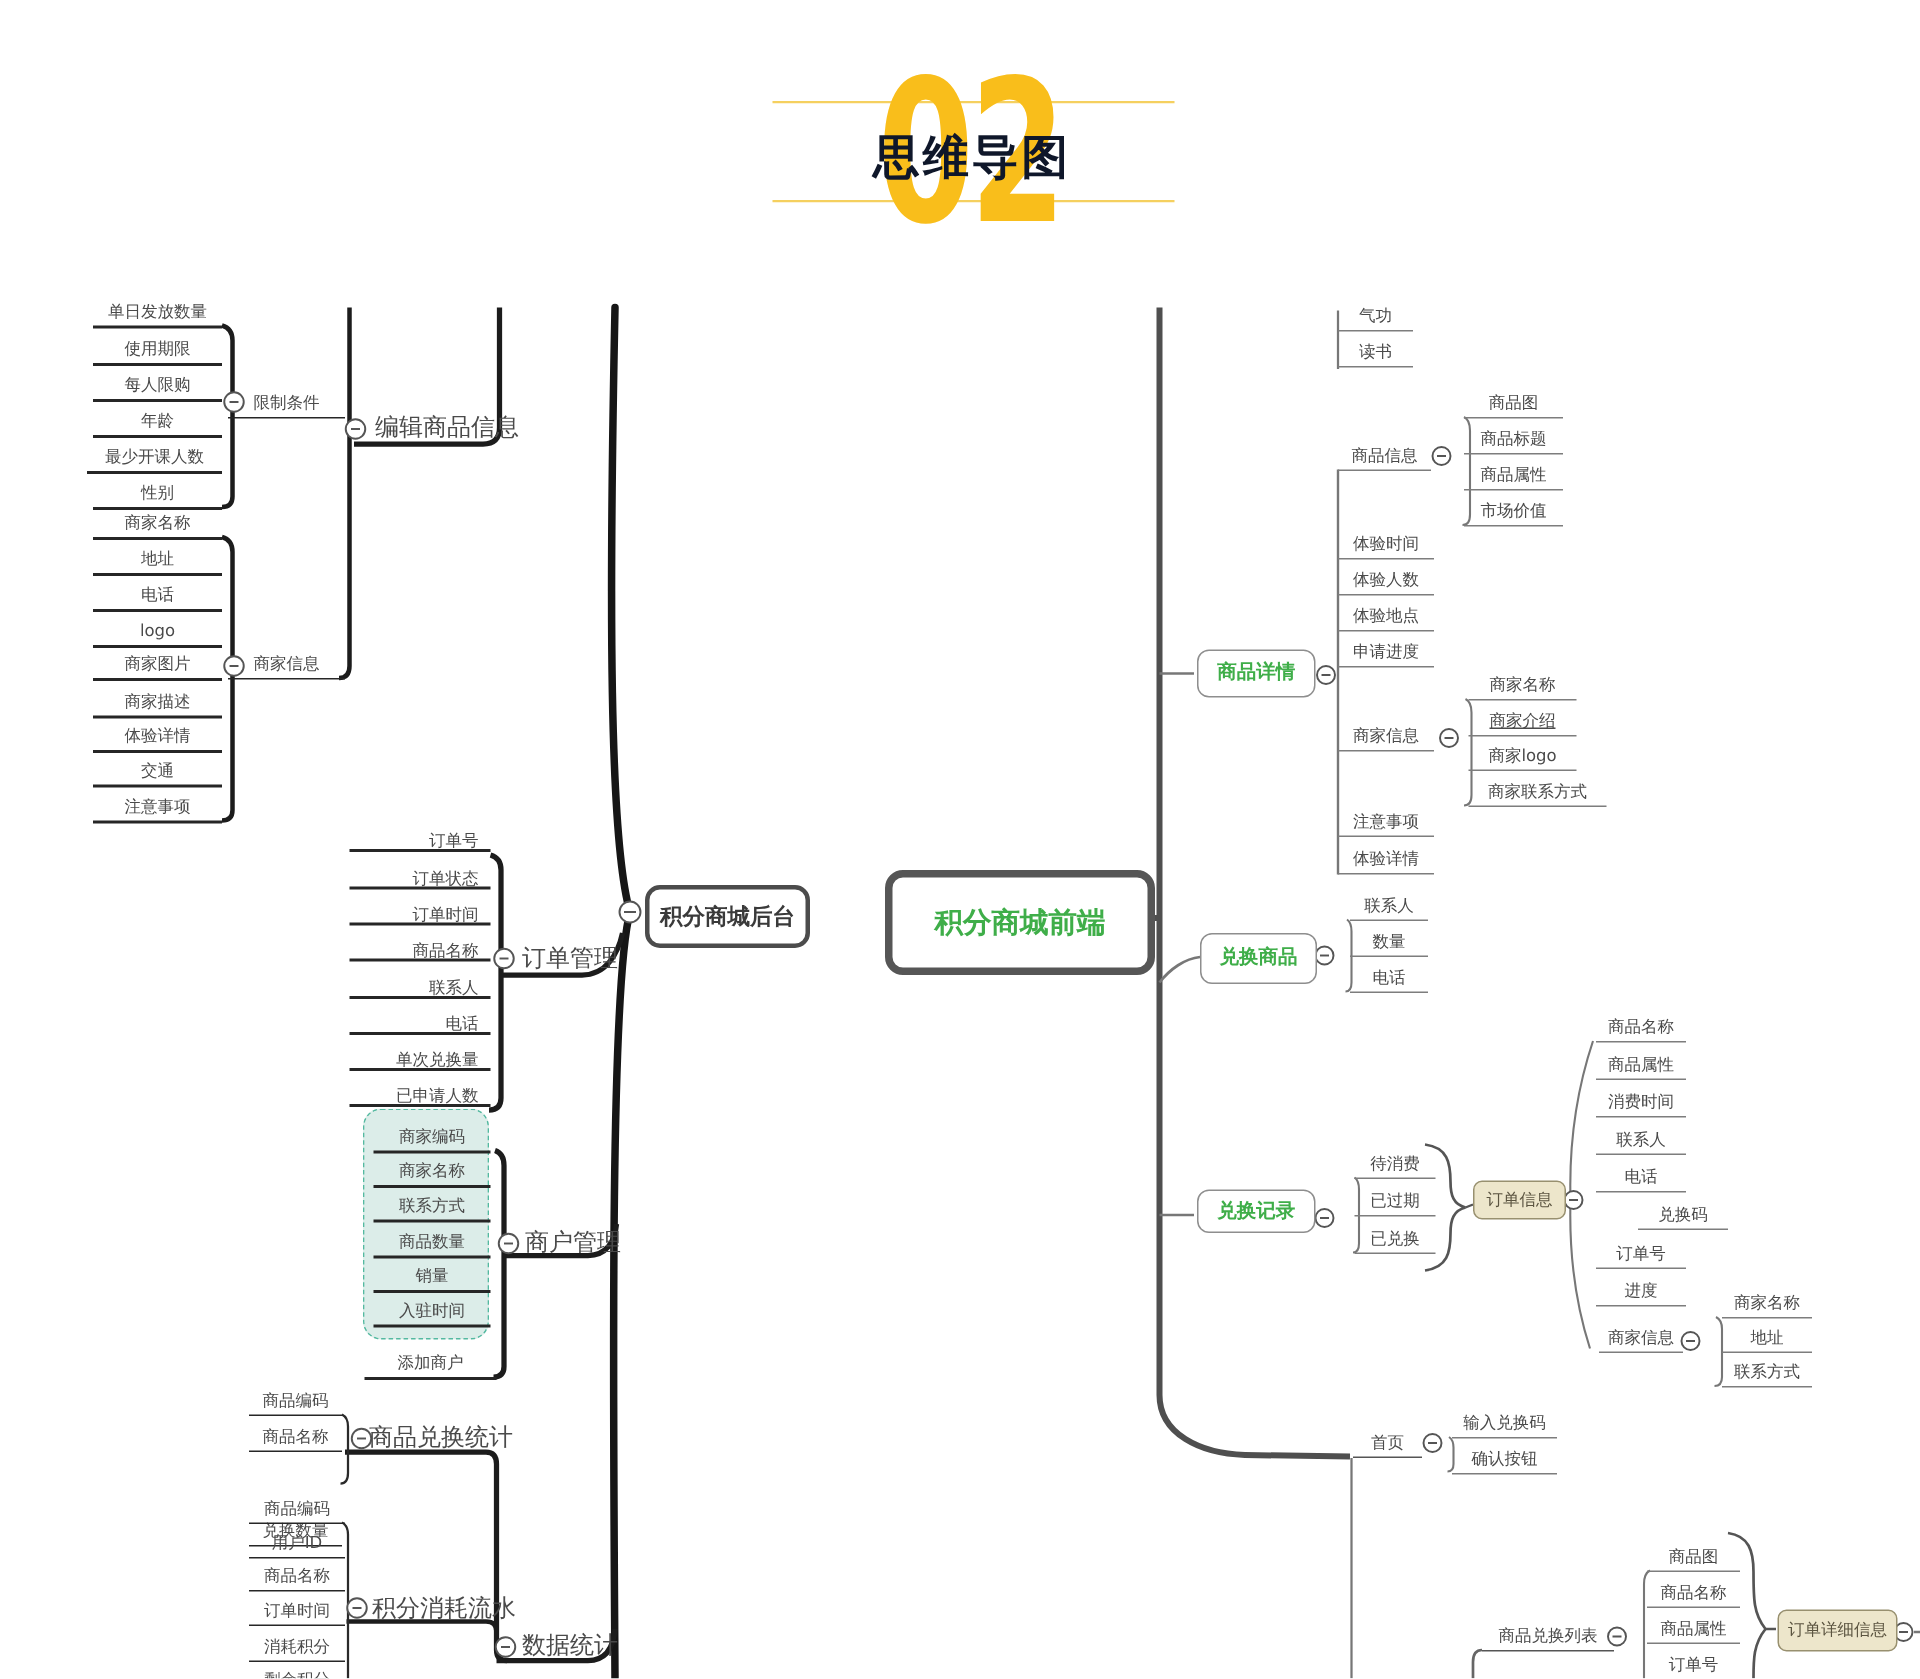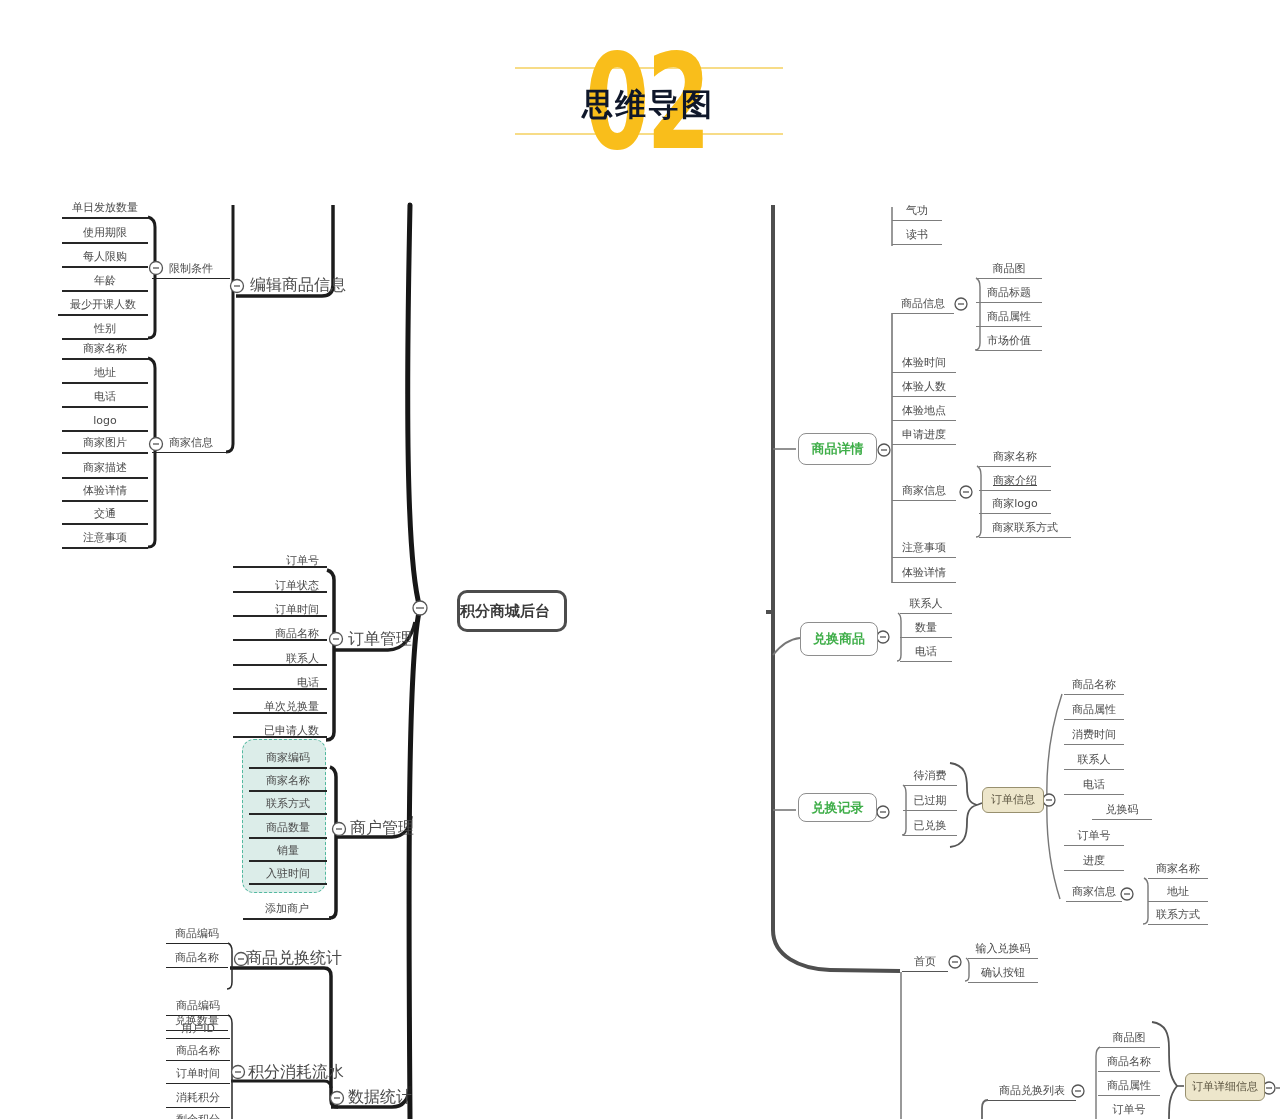--- a/index.html
+++ b/index.html
@@ -13,22 +13,22 @@
   .r{border-bottom:1.2px solid #7d7d7d;}
   .nb{border-bottom:none;}
   .ra{text-align:right;padding-right:8px;box-sizing:border-box;}
   .f12{font-size:16px;}
   
   .gbox{position:absolute;background:#fff;border:1.5px solid #8e8e8e;border-radius:8px;
         text-align:center;font-weight:bold;font-size:13px;color:#3fae49;}
   .bge{position:absolute;background:#EDE6CB;border:1px solid #98906f;border-radius:6px;
        text-align:center;font-size:11px;color:#5b5440;}
   .rootL{position:absolute;left:430px;top:590px;width:104px;height:36px;line-height:36px;
-        background:#fff;border:3.5px solid #4c4c4c;border-radius:10px;
-        font-size:15px;font-weight:bold;color:#3a3a3a;margin-left:27px;}
+        background:#fff;border:3.5px solid #4c4c4c;border-radius:10px;text-align:center;
+        font-size:15px;font-weight:bold;color:#3a3a3a;}
   .rootR{position:absolute;left:590px;top:580px;width:170px;height:60px;line-height:60px;
         background:#fff;border:5px solid #565656;border-radius:12px;text-align:center;
         font-size:19px;font-weight:bold;color:#3fae49;}
   .tealbox{position:absolute;left:242px;top:739px;width:82px;height:152px;background:#DCEDE9;
         border:1.5px dashed #54B9A0;border-radius:12px;}
   .bignum{position:absolute;left:585px;top:36px;font-size:132px;line-height:1;font-weight:bold;
         color:#F9BE1B;transform:scaleX(0.7);transform-origin:left top;letter-spacing:-4px;}
   .htitle{position:absolute;left:582px;top:84px;font-size:31px;font-weight:bold;color:#0f172a;
         letter-spacing:2px;z-index:5;}
 </style>
@@ -174,20 +174,21 @@
 
   <div class="n t1" style="left:166px;top:998px;width:64px;">商品编码</div>
   <div class="n t1" style="left:166px;top:1021px;width:64px;">用户ID</div>
   <div class="n t1" style="left:166px;top:1043px;width:64px;">商品名称</div>
   <div class="n t1" style="left:166px;top:1066px;width:64px;">订单时间</div>
   <div class="n t1" style="left:166px;top:1090px;width:64px;">消耗积分</div>
   <div class="n t1" style="left:166px;top:1112px;width:64px;">剩余积分</div>
   <div class="n nb f12" style="left:248px;top:1064px;width:82px;">积分消耗流水</div>
   <div class="n nb f12" style="left:348px;top:1089px;width:58px;">数据统计</div>
 
+  <div class="rootR">积分商城前端</div>
 
   <div class="n r" style="left:892px;top:203px;width:50px;">气功</div>
   <div class="n r" style="left:892px;top:227px;width:50px;">读书</div>
 
   <div class="gbox" style="left:798px;top:433px;width:77px;height:30px;line-height:30px;">商品详情</div>
   <div class="n r" style="left:892px;top:296px;width:62px;">商品信息</div>
   <div class="n r" style="left:976px;top:261px;width:66px;">商品图</div>
   <div class="n r" style="left:976px;top:285px;width:66px;">商品标题</div>
   <div class="n r" style="left:976px;top:309px;width:66px;">商品属性</div>
   <div class="n r" style="left:976px;top:333px;width:66px;">市场价值</div>

